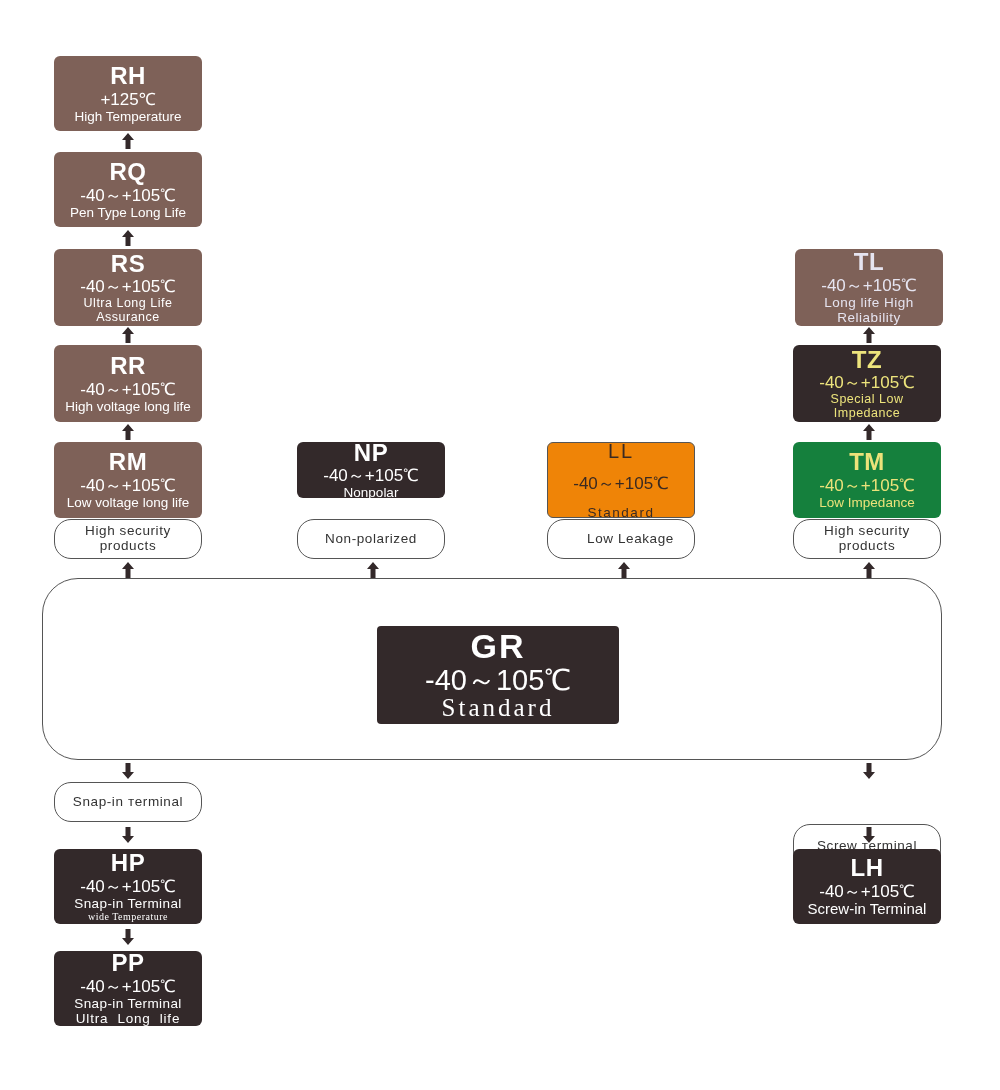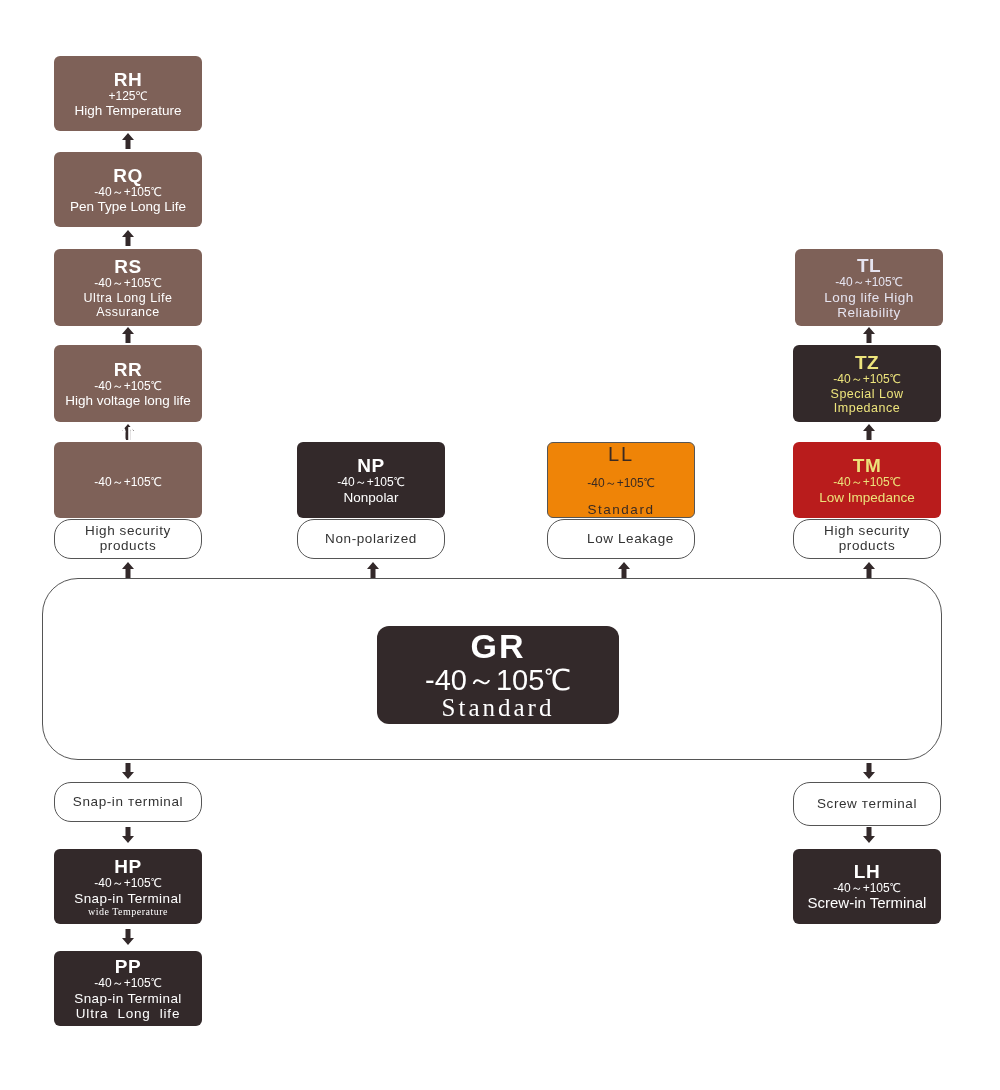--- a/index.html
+++ b/index.html
@@ -8,29 +8,29 @@
 
   .node {
     position: absolute;
     width: 148px;
     border-radius: 6px;
     color: #ffffff;
     text-align: center;
     display: flex; flex-direction: column; justify-content: center; align-items: center;
     line-height: 1.12;
   }
-  .node .code { font-weight: bold; font-size: 19px; letter-spacing: 0.5px; }
-  .node .temp { font-size: 12px; }
+  .node .code { font-weight: bold; font-size: 24px; letter-spacing: 0.5px; }
+  .node .temp { font-size: 17px; }
   .node .desc { font-size: 13.5px; }
   .node .desc2 { font-size: 12.5px; letter-spacing: 0.5px; }
 
   .brown { background: #7e6158; }
   .dark  { background: #33292a; }
   .orange { background: #ef8407; color: #3a2a22; border: 1px solid #555; }
-  .green { background: #b91c1c; color: #ece27a; }
+  .green { background: #15803d; color: #ece27a; }
   .dark.yellow { color: #ede47c; }
   .brown.light { color: #e6e4f0; }
 
   .label-box {
     position: absolute;
     width: 148px;
     background: #ffffff;
     border: 1px solid #555;
     border-radius: 17px;
     color: #333;
@@ -43,21 +43,21 @@
 
   .hub {
     position: absolute;
     left: 42px; top: 578px; width: 900px; height: 182px;
     border: 1.5px solid #555;
     border-radius: 36px;
   }
   .gr {
     position: absolute;
     left: 377px; top: 626px; width: 242px; height: 98px;
-    background: #33292a; color: #fff; border-radius: 12px;
+    background: #33292a; color: #fff; border-radius: 4px;
     text-align: center;
     display: flex; flex-direction: column; justify-content: center; align-items: center;
     line-height: 1.05;
   }
   .gr .code { font-weight: bold; font-size: 34px; letter-spacing: 2px; }
   .gr .temp { font-size: 29px; }
   .gr .desc { font-family: "Liberation Serif", serif; font-size: 25px; letter-spacing: 3px; }
 
   .arrow { position: absolute; width: 12px; height: 16px; }
   .arrow svg { display: block; }
@@ -103,35 +103,35 @@
   <span class="code">RR</span>
   <span class="temp">-40～+105℃</span>
   <span class="desc">High voltage  long life</span>
 </div>
 <div class="arrow" style="left:122px;top:424px;">
     <svg width="12" height="16">
       <polygon points="6,0 12,7 8.5,7 8.5,16 3.5,16 3.5,7 0,7" fill="#33292a"></polygon>
     </svg>
   </div>
 
-<div class="node brown" style="left:54px;top:442px;height:76px;gap:32px;">
+<div class="node brown" style="left:54px;top:442px;height:76px;">
   <span class="code">RM</span>
   <span class="temp">-40～+105℃</span>
   <span class="desc">Low voltage long life</span>
 </div>
 <div class="label-box" style="left:54px;top:519px;height:40px;padding:0 14px;">
   <span>High security products</span>
 </div>
 <div class="arrow" style="left:122px;top:562px;">
     <svg width="12" height="16">
       <polygon points="6,0 12,7 8.5,7 8.5,16 3.5,16 3.5,7 0,7" fill="#33292a"></polygon>
     </svg>
   </div>
 
-<div class="node dark" style="left:297px;top:442px;height:76px;">
+<div class="node dark" style="left:297px;top:442px;height:56px;">
   <span class="code">NP</span>
   <span class="temp">-40～+105℃</span>
   <span class="desc">Nonpolar</span>
 </div>
 <div class="label-box" style="left:297px;top:519px;height:40px;">
   <span>Non-polarized</span>
 </div>
 <div class="arrow" style="left:367px;top:562px;">
     <svg width="12" height="16">
       <polygon points="6,0 12,7 8.5,7 8.5,16 3.5,16 3.5,7 0,7" fill="#33292a"></polygon>
@@ -226,21 +226,21 @@
   <span class="temp">-40～+105℃</span>
   <span class="desc" style="letter-spacing:0.4px;">Snap-in Terminal</span>
   <span class="desc" style="letter-spacing:0.8px;white-space:pre;">Ultra  Long  life</span>
 </div>
 
 <div class="arrow" style="left:863px;top:763px;">
     <svg width="12" height="16">
       <polygon points="3.5,0 8.5,0 8.5,9 12,9 6,16 0,9 3.5,9" fill="#33292a"></polygon>
     </svg>
   </div>
-<div class="label-box" style="left:793px;top:782px;height:44px;">
+<div class="label-box" style="left:793px;top:824px;height:44px;">
   <span>Screw тerminal</span>
 </div>
 <div class="arrow" style="left:863px;top:827px;">
     <svg width="12" height="16">
       <polygon points="3.5,0 8.5,0 8.5,9 12,9 6,16 0,9 3.5,9" fill="#33292a"></polygon>
     </svg>
   </div>
 <div class="node dark" style="left:793px;top:849px;height:75px;">
   <span class="code">LH</span>
   <span class="temp">-40～+105℃</span>

